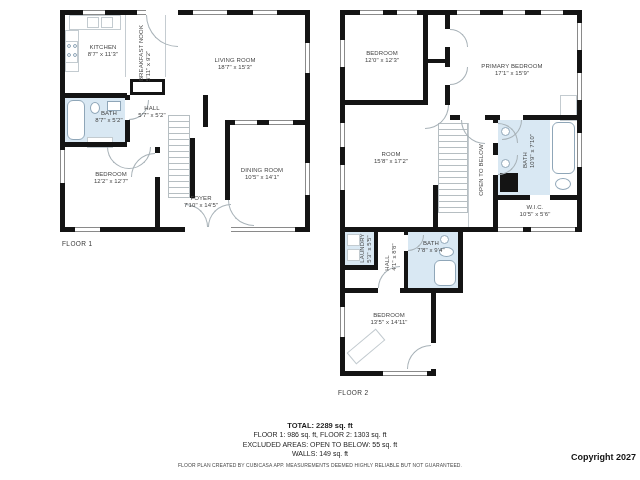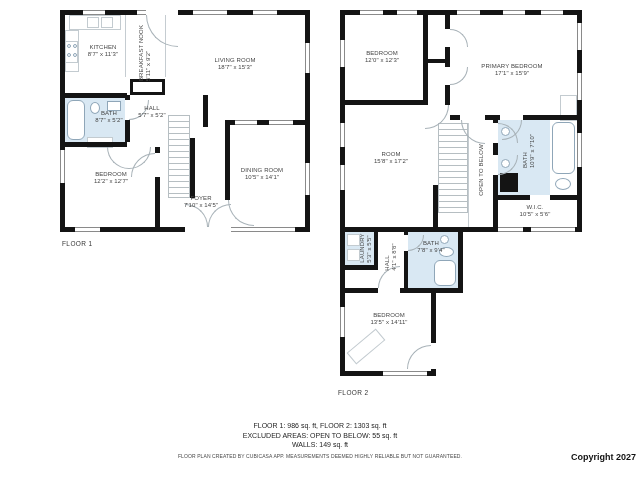--- a/index.html
+++ b/index.html
@@ -263,20 +263,21 @@
         <span>13'5" x 14'11"</span>
     </div>
   </div>
 
   <div class="gap" style="left:378px;top:288px;width:22px;height:5px;z-index:5;"></div>
   <div class="arc tl" style="left:378px;top:266px;width:22px;height:22px;z-index:5;"></div>
 
   <div class="caption" style="left:338px;top:389px;">FLOOR 2</div>
 
   <div class="summary">
+    <div class="tot">TOTAL: 2289 sq. ft</div>
     <div class="ln">FLOOR 1: 986 sq. ft, FLOOR 2: 1303 sq. ft</div>
     <div class="ln">EXCLUDED AREAS: OPEN TO BELOW: 55 sq. ft</div>
     <div class="ln">WALLS: 149 sq. ft</div>
     <div class="disc">FLOOR PLAN CREATED BY CUBICASA APP. MEASUREMENTS DEEMED HIGHLY RELIABLE BUT NOT GUARANTEED.</div>
   </div>
 
   <div class="copy">
     <div>Copyright 2027</div>
   </div>
 

